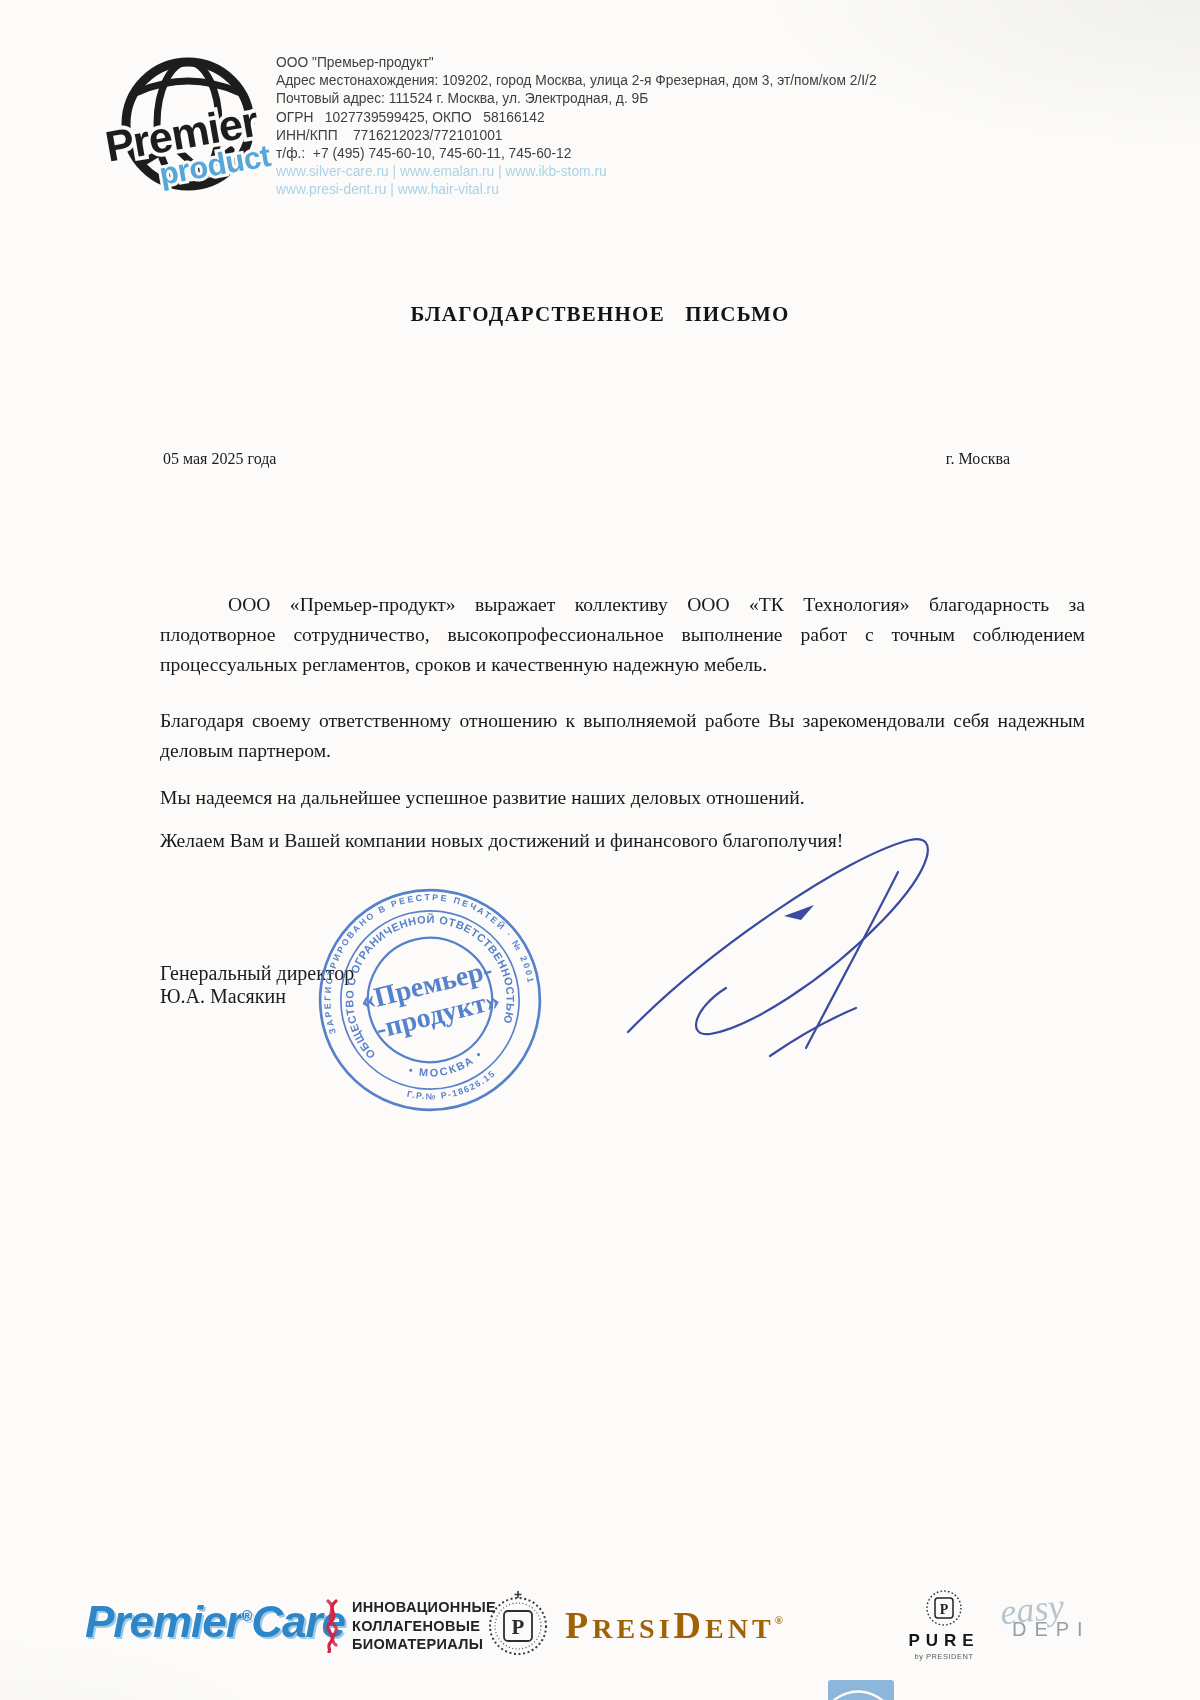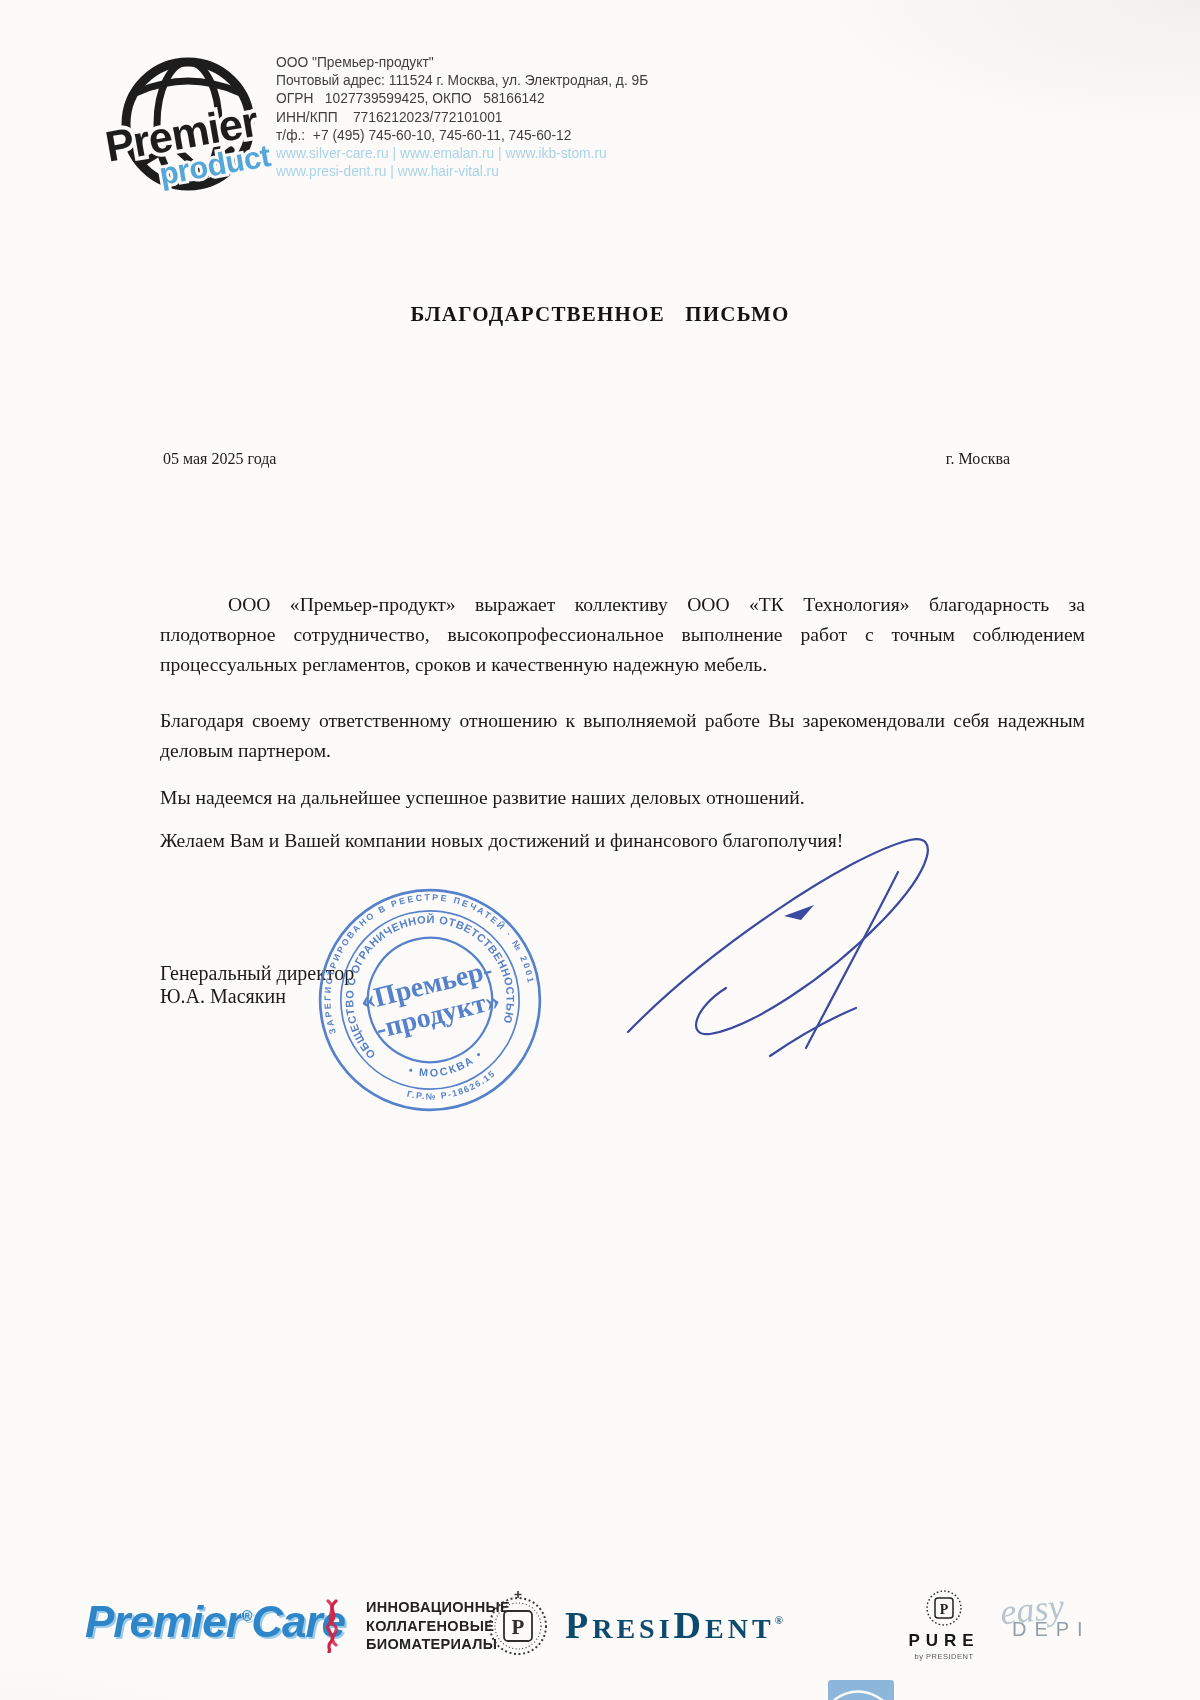--- a/index.html
+++ b/index.html
@@ -29,24 +29,24 @@
   
   .stamp-wrap{position:absolute;left:316px;top:886px;width:228px;height:228px;
         transform:rotate(-14deg);opacity:.93;}
   .signature-wrap{position:absolute;left:588px;top:810px;width:432px;height:252px;}
   
   .brand{position:absolute;font-family:"Liberation Sans",sans-serif;}
   .brand-silvercare{left:85px;top:1597px;font-size:44px;font-weight:800;font-style:italic;
         letter-spacing:-1px;color:#2e86c8;
         text-shadow:2px 2px 0 rgba(150,200,232,.95), -1px -1px 0 rgba(255,255,255,.9);}
   .brand-silvercare sup{font-size:14px;font-style:normal;}
-  .brand-collagen{left:320px;top:1598px;display:flex;align-items:center;gap:20px;}
+  .brand-collagen{left:320px;top:1598px;display:flex;align-items:center;gap:6px;}
   .collagen-text{font-weight:bold;font-size:14.5px;line-height:18.5px;color:#232323;letter-spacing:.3px;}
   .brand-president{left:487px;top:1588px;display:flex;align-items:center;gap:16px;}
-  .president-word{font-family:"Liberation Serif",serif;font-weight:bold;color:#0c4a6e;
+  .president-word{font-family:"Liberation Serif",serif;font-weight:bold;color:#a16207;
         letter-spacing:4px;font-size:38px;line-height:1;text-align:center;}
   .president-word .sm{font-size:28px;}
   .president-word sup{font-size:11px;letter-spacing:0;}
   .brand-hv{left:826px;top:1680px;width:70px;text-align:center;}
   .hv-caption{margin-top:3px;font-size:12.5px;letter-spacing:1px;color:#8db7da;font-weight:bold;}
   .brand-pure{left:906px;top:1586px;width:76px;text-align:center;}
   .pure-name{font-size:17px;font-weight:bold;letter-spacing:6px;color:#161616;margin-top:1px;}
   .pure-by{font-size:7.5px;color:#5a5a5a;letter-spacing:.5px;margin-top:1px;}
   .brand-easydepi{left:986px;top:1588px;width:140px;}
   .easy-script{display:block;font-family:"Liberation Serif",serif;font-style:italic;
@@ -65,20 +65,21 @@
       <ellipse cx="90" cy="72" rx="31" ry="62" stroke-width="7"></ellipse>
       <path d="M 40 40 Q 90 18 140 40" stroke-width="7"></path>
       <path d="M 46 110 L 74 93 L 104 120 L 133 98" stroke-width="7"></path>
     </g>
     <text x="8" y="96" transform="rotate(-10 88 88)" font-family="Liberation Sans, sans-serif" font-size="43" font-weight="bold" fill="#1d1d1d" stroke="#fcfbf9" stroke-width="8" paint-order="stroke" letter-spacing="-1">Premier</text>
     <text x="56" y="128" transform="rotate(-10 88 88)" font-family="Liberation Sans, sans-serif" font-size="31" font-weight="bold" fill="#55a7d9" stroke="#fcfbf9" stroke-width="6" paint-order="stroke" letter-spacing="-0.5">product</text>
   </svg>
 
   <div class="header-info">
     <div>ООО "Премьер-продукт"</div>
+    <div>Адрес местонахождения: 109202, город Москва, улица 2-я Фрезерная, дом 3, эт/пом/ком 2/I/2</div>
     <div>Почтовый адрес: 111524 г. Москва, ул. Электродная, д. 9Б</div>
     <div>ОГРН&nbsp;&nbsp; 1027739599425, ОКПО&nbsp;&nbsp; 58166142</div>
     <div>ИНН/КПП&nbsp;&nbsp;&nbsp; 7716212023/772101001</div>
     <div>т/ф.:&nbsp; +7 (495) 745-60-10, 745-60-11, 745-60-12</div>
     <div class="links">www.silver-care.ru | www.emalan.ru | www.ikb-stom.ru</div>
     <div class="links">www.presi-dent.ru | www.hair-vital.ru</div>
   </div>
 
   <div class="letter-title">БЛАГОДАРСТВЕННОЕ ПИСЬМО</div>
 

